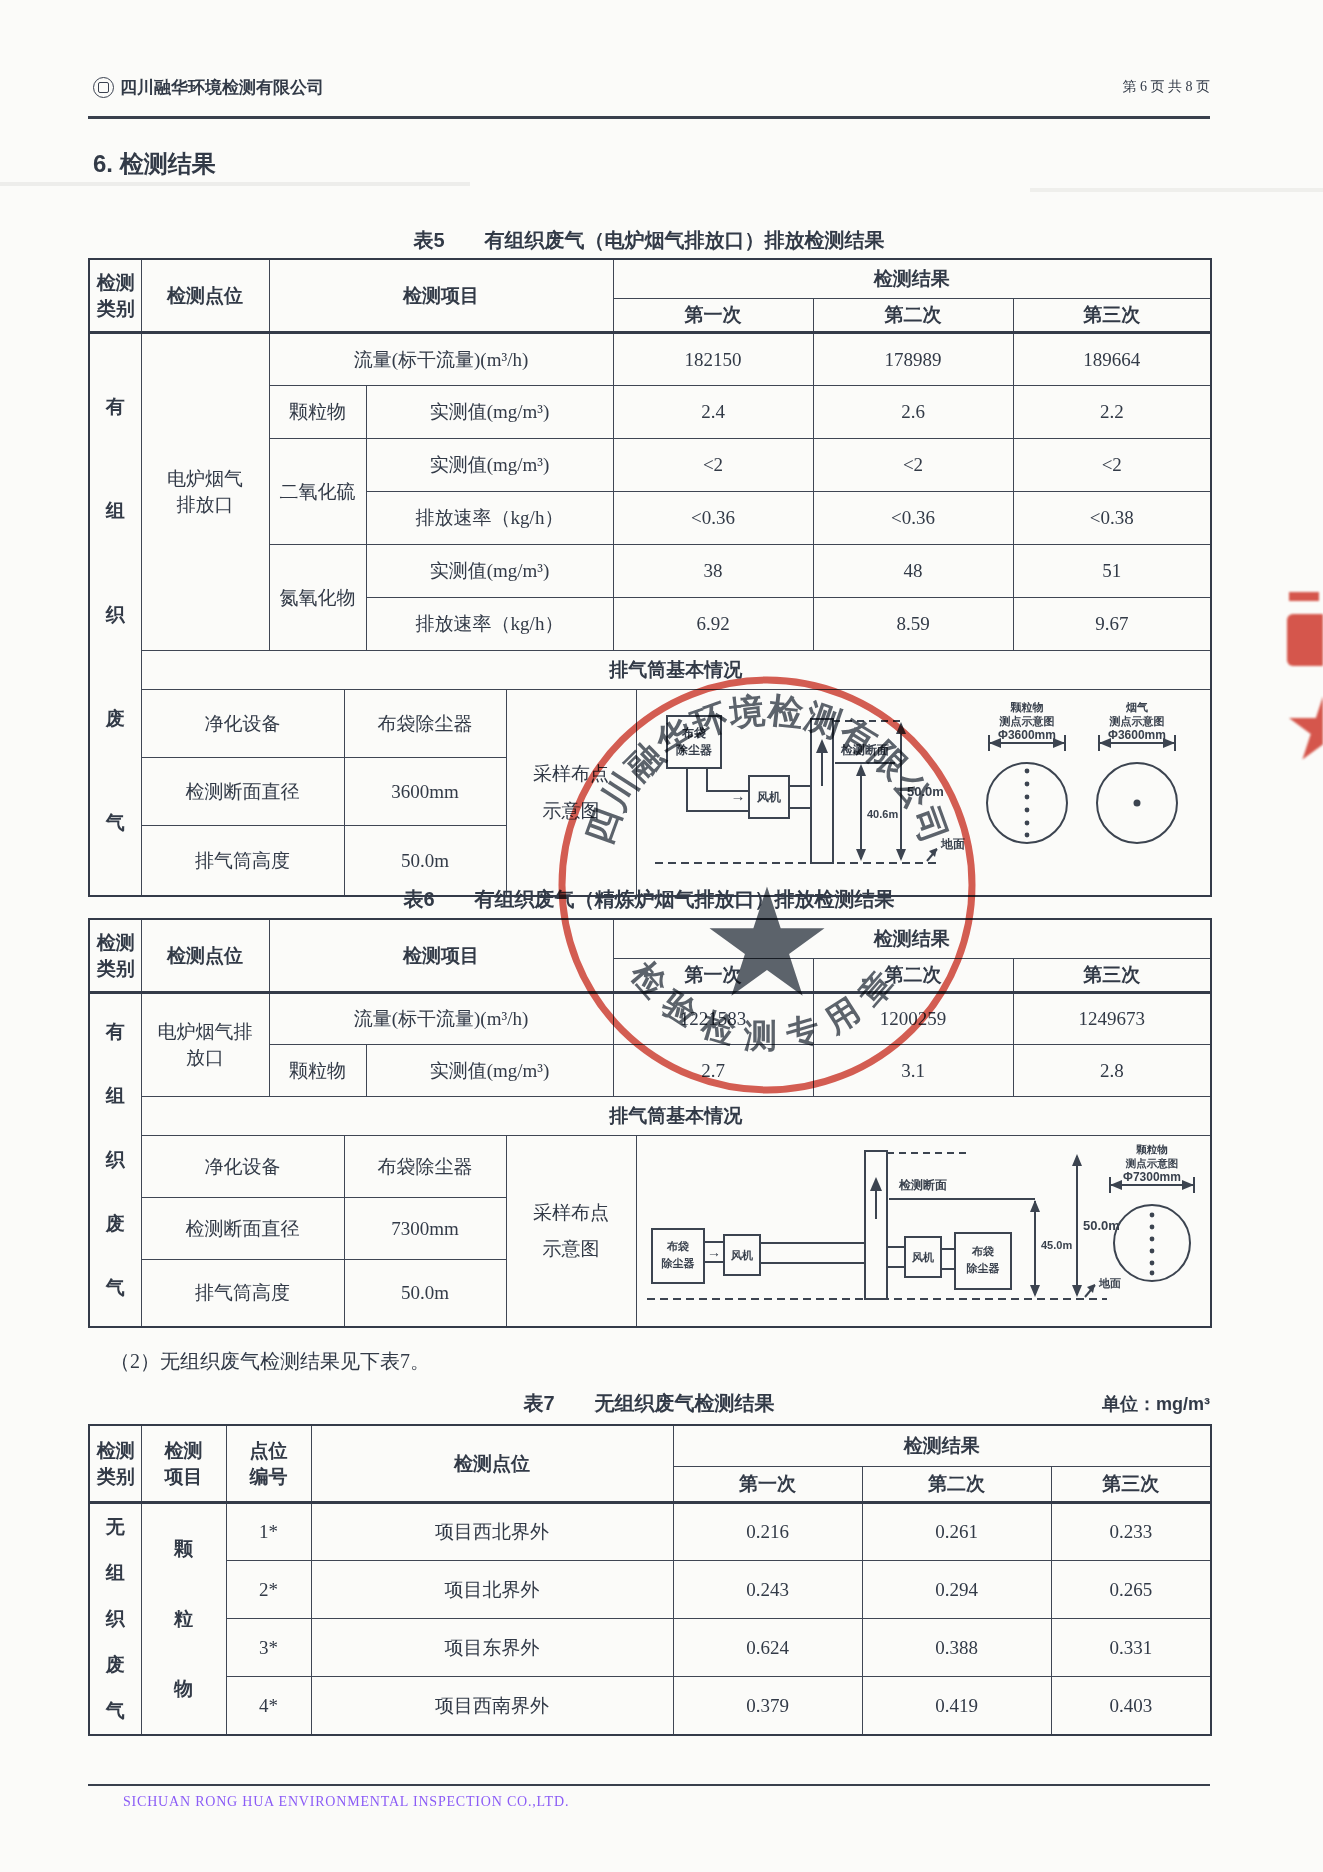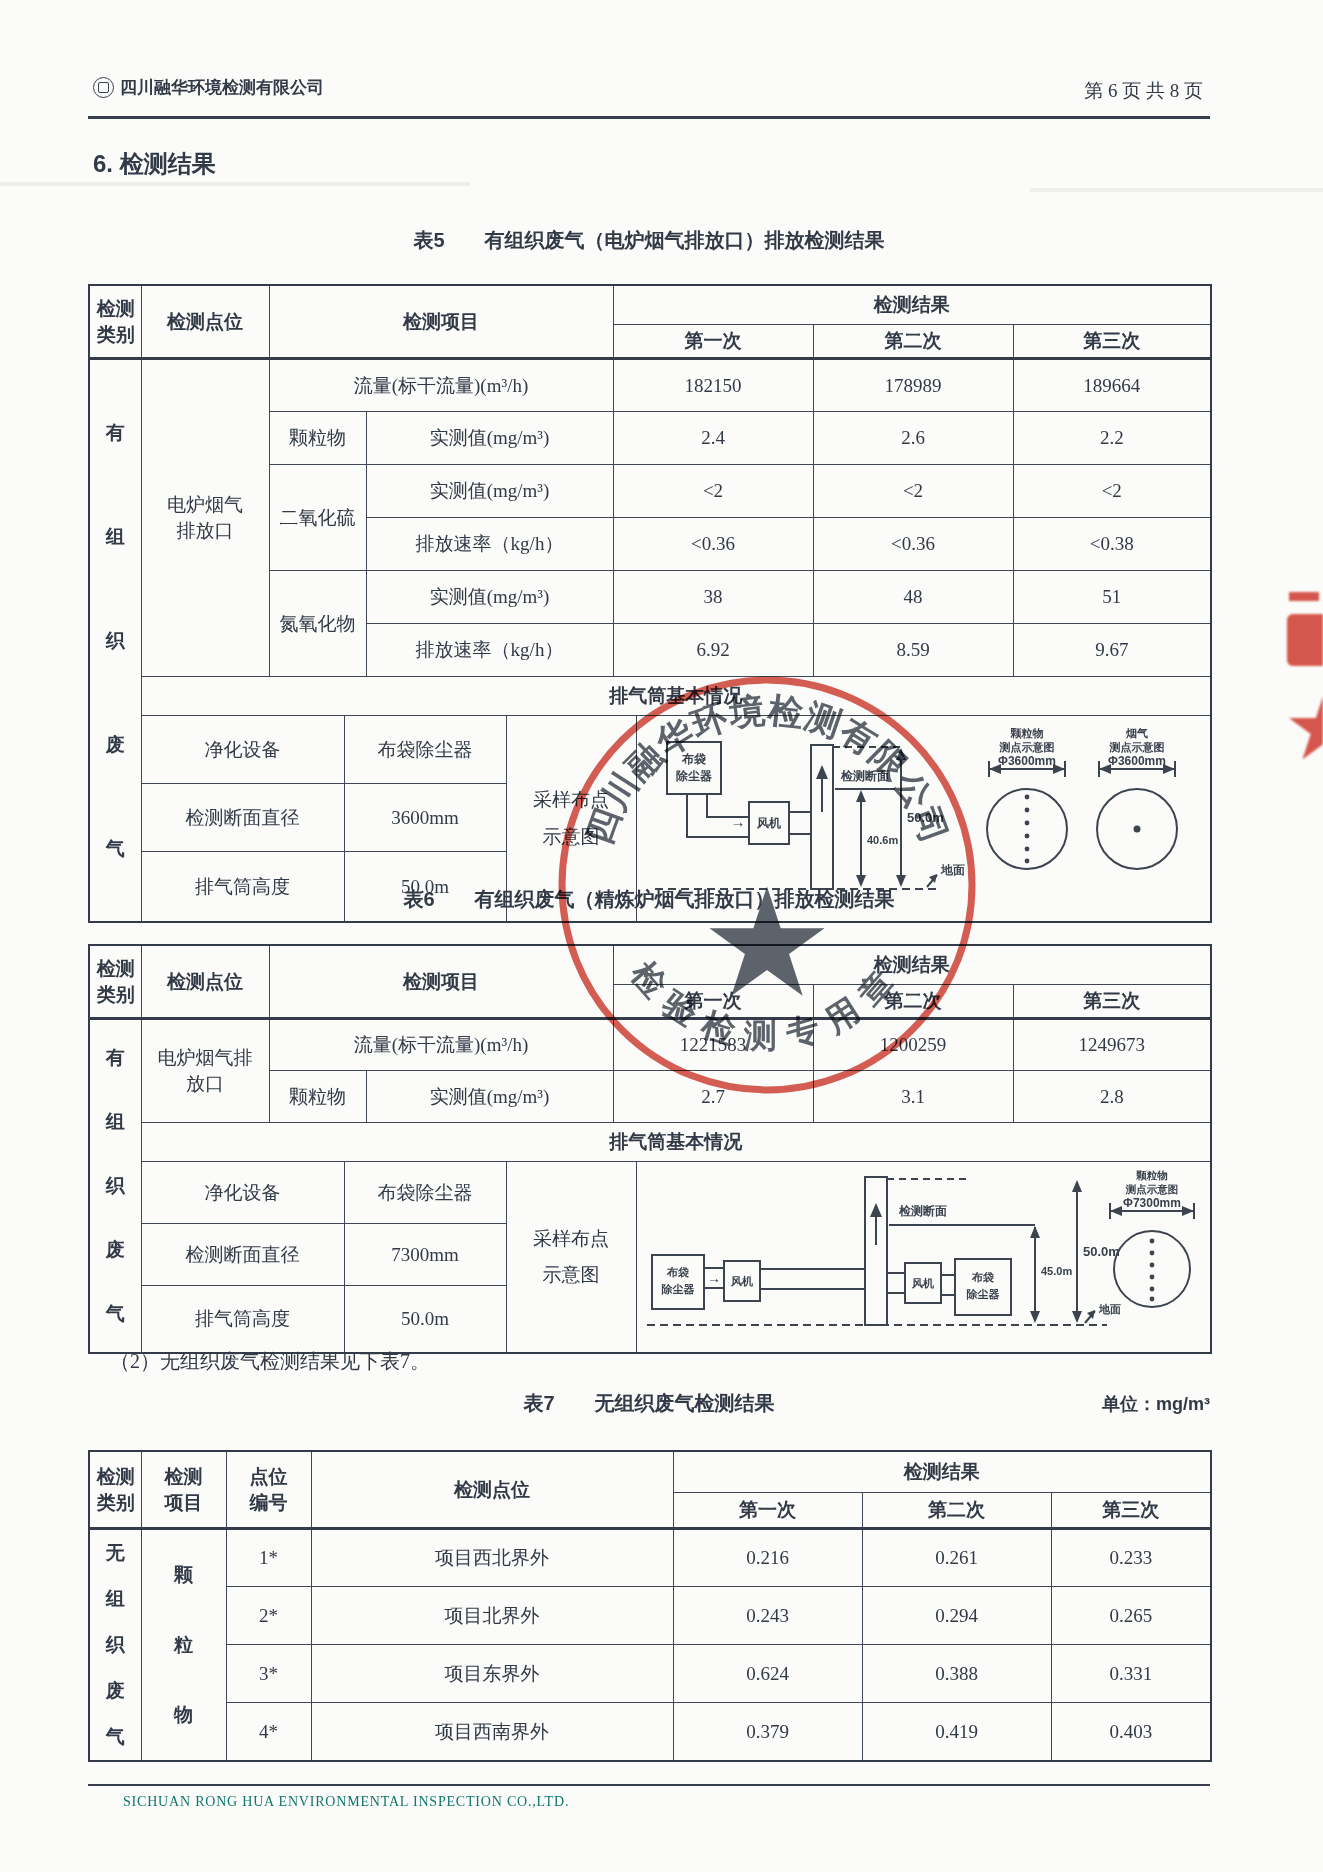--- a/index.html
+++ b/index.html
@@ -6,35 +6,35 @@
   .page{position:relative;width:1323px;height:1872px;margin:0 auto;background:#fbfbf9;
         overflow:hidden;font-family:"Liberation Serif","DejaVu Serif",serif;color:#323a47;}
   .abs{position:absolute;}
   .hd{font-family:"Liberation Sans","DejaVu Sans",sans-serif;font-weight:700;}
 
   
   .hdr-company{left:93px;top:76px;font-size:17px;font-weight:600;display:flex;align-items:center;gap:6px;}
   .logo-badge{width:19px;height:19px;border:1.7px solid #3a4150;border-radius:50%;display:inline-block;position:relative;}
   .logo-badge:before{content:"";position:absolute;left:4px;top:4px;right:4px;bottom:4px;border:1.4px solid #3a4150;border-radius:2px;}
   .hdr-no{left:0;right:0;top:78px;text-align:center;font-size:19px;}
-  .hdr-page{right:120px;top:78px;font-size:19px;}
+  .hdr-page{right:113px;top:78px;font-size:14px;}
   .hdr-rule{left:88px;top:116px;width:1122px;height:3px;background:#39404d;}
   .smudge{left:0;top:182px;width:470px;height:4px;background:#ededeb;}
   .smudge2{left:1030px;top:188px;width:293px;height:4px;background:#efefec;}
 
   .h1{left:93px;top:148px;font-size:24px;}
   .para{left:110px;top:199px;font-size:20px;}
   .para2{left:110px;top:1348px;font-size:20px;}
   .tcap{left:88px;width:1122px;text-align:center;font-size:20px;}
   .t5cap{top:227px;} .t6cap{top:886px;} .t7cap{top:1390px;}
   .unit{right:113px;top:1392px;font-size:18px;}
 
   
   table.rpt{position:absolute;left:88px;border-collapse:collapse;table-layout:fixed;width:1122px;
-            border:2.5px solid #343b49;margin-top:26px;}
+            border:2.5px solid #343b49;}
   table.rpt th,table.rpt td{border:1.6px solid #3f4654;text-align:center;vertical-align:middle;
             font-size:19px;padding:2px 4px;background:transparent;}
   table.rpt thead th{font-weight:700;font-family:"Liberation Sans","DejaVu Sans",sans-serif;}
   table.rpt thead tr:last-child th{border-bottom:3.5px solid #343b49;}
   table.rpt tbody tr:first-child td{border-top:3.5px solid #343b49;}
   .t5{top:258px;} .t6{top:918px;} .t7{top:1424px;}
   .two-line{width:2.3em;margin:0 auto;line-height:1.35;}
   .pt5{width:4.3em;margin:0 auto;} .pt6{width:5.3em;margin:0 auto;}
   .sect td{font-weight:700;font-family:"Liberation Sans","DejaVu Sans",sans-serif;height:34px;}
   .vcell{padding:0!important;}
@@ -58,21 +58,21 @@
   
   .stamp{left:540px;top:663px;width:455px;height:445px;opacity:.82;mix-blend-mode:multiply;
          filter:blur(.4px);pointer-events:none;}
   .edgefrag{right:0;top:578px;width:58px;height:280px;overflow:hidden;pointer-events:none;opacity:.85;filter:blur(.8px);}
   .edgefrag .bar{position:absolute;left:24px;top:14px;width:30px;height:9px;background:#cf3a2e;}
   .edgefrag .blob{position:absolute;left:22px;top:36px;width:40px;height:52px;background:#cf3a2e;border-radius:6px;}
   .edgefrag .star{position:absolute;left:18px;top:96px;font-size:92px;color:#cf3a2e;font-family:"DejaVu Sans",sans-serif;}
 
   
   .ftr-rule{left:88px;top:1784px;width:1122px;height:2.4px;background:#39404d;}
-  .ftr-text{left:123px;top:1794px;font-size:14px;letter-spacing:.8px;color:#0f766e;}
+  .ftr-text{left:123px;top:1794px;font-size:14px;letter-spacing:.8px;color:#8b5cf6;}
 </style>
 </head>
 <body>
 
 <div class="page">
 
   <div class="abs hdr-company">
     <span class="logo-badge"></span>
     <span>四川融华环境检测有限公司</span>
   </div>

